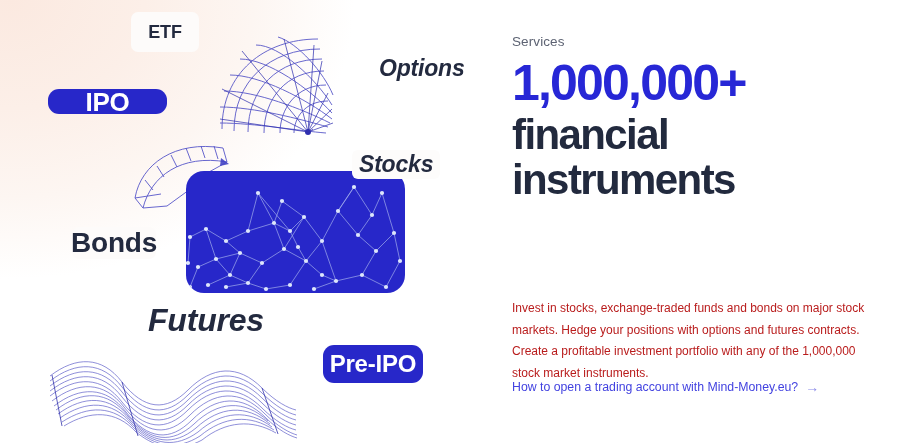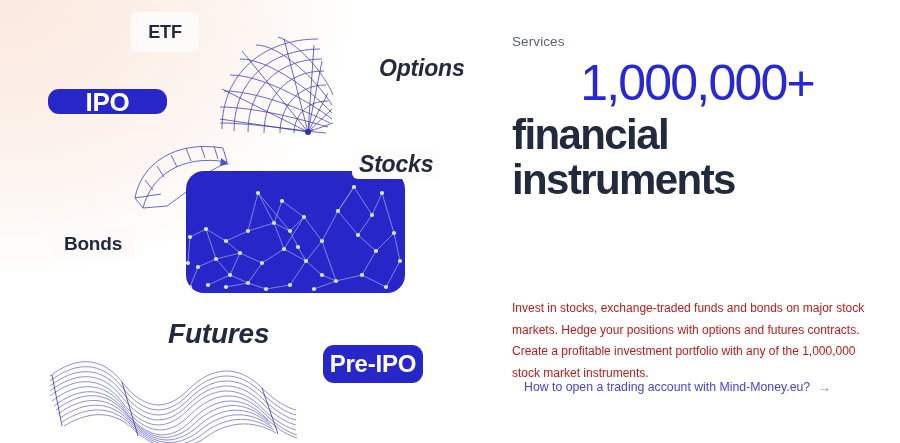--- a/index.html
+++ b/index.html
@@ -81,22 +81,22 @@
     background: #2727c9;
     color: #ffffff;
     border-radius: 11px;
   }
 
   .tag-etf    { left: 131px; top: 12px;  width: 68px;  height: 40px; font-size: 18px; }
   .tag-ipo    { left: 48px;  top: 89px;  width: 119px; height: 25px; font-size: 26px; }
   .tag-options{ left: 379px; top: 57px;  font-size: 23px; }
   .tag-stocks { left: 352px; top: 150px; font-size: 23px; padding: 3px 7px;
                 background: #fdfcfb; border-radius: 6px; }
-  .tag-bonds  { left: 51px;  top: 227px; width: 84px; height: 32px; font-size: 19px; }
-  .tag-futures{ left: 148px; top: 320px; font-size: 28px; margin-left: 20px; }
+  .tag-bonds  { left: 72px;  top: 227px; width: 84px; height: 32px; font-size: 28px; }
+  .tag-futures{ left: 148px; top: 304px; font-size: 32px; }
   .tag-preipo { left: 323px; top: 345px; width: 100px; height: 38px; font-size: 24px; }
 
   
   .right-panel {
     position: absolute;
     left: 512px;
     top: 0;
     width: 388px;
     height: 443px;
     background: #ffffff;
@@ -112,24 +112,23 @@
   .headline {
     position: absolute;
     left: 0;
     top: 58px;
     width: 370px;
   }
   .headline-number {
     display: block;
     font-size: 50px;
     line-height: 1.02;
-    font-weight: normal;
+    font-weight: bold;
     color: #2727d6;
     letter-spacing: -1.8px;
-    text-align: center;
   }
   .headline-rest {
     display: block;
     font-size: 42px;
     line-height: 1.06;
     font-weight: bold;
     color: #222a3e;
     letter-spacing: -1.6px;
     margin-top: 4px;
   }
@@ -138,21 +137,21 @@
     position: absolute;
     left: 0;
     top: 286px;
     width: 362px;
     font-size: 12px;
     line-height: 21.5px;
     color: #b91c1c;
   }
   .cta-link {
     position: absolute;
-    left: 12px;
+    left: 0;
     top: 380px;
     font-size: 12.3px;
     color: #4343e0;
     text-decoration: none;
     display: flex;
     align-items: center;
     gap: 7px;
     cursor: pointer;
   }
   .cta-link .arrow {

